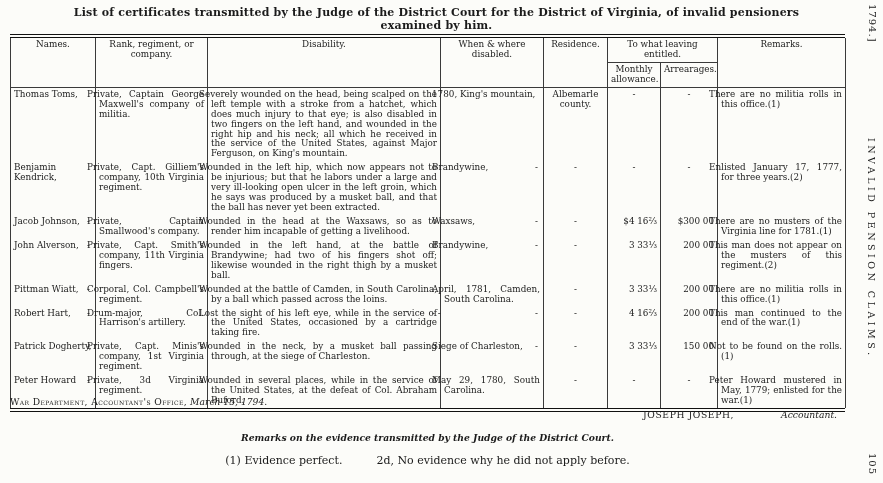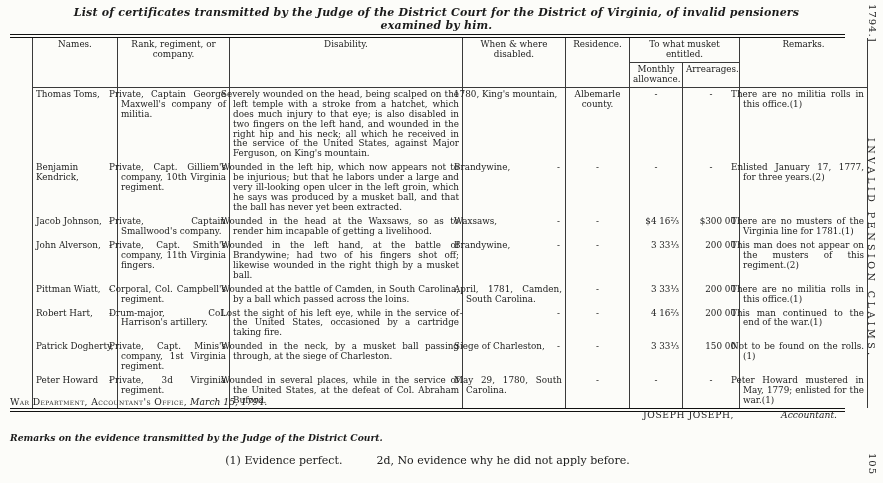--- a/index.html
+++ b/index.html
@@ -7,39 +7,37 @@
     position:relative;
     width:883px;height:483px;
     background:#fcfcf9;
     color:#1b1b1b;
     font-family:"DejaVu Serif","Liberation Serif",serif;
     overflow:hidden;
     box-sizing:border-box;
   }
   .doc-title{
     text-align:center;
-    font-style:italic;
     font-weight:600;
     font-size:11px;
     padding:6px 70px 0 60px;
     letter-spacing:.2px;
   }
   .table-wrap{
     position:absolute;
     left:10px;top:34px;width:835px;
     border-top:4px double #111;
     border-bottom:4px double #111;
   }
   table.pension{
     border-collapse:collapse;
     width:835px;
     table-layout:fixed;
     font-size:8.8px;
     line-height:1.13;
-    margin-left:22px;
   }
   table.pension th, table.pension td{
     border-left:1px solid #3a3a3a;
     vertical-align:top;
     padding:2px 3px;
     box-sizing:border-box;
   }
   table.pension th:first-child, table.pension td:first-child{border-left:1px solid #3a3a3a;}
   table.pension tr th:last-child, table.pension tr td:last-child{border-right:1px solid #3a3a3a;}
   thead th{
@@ -77,20 +75,21 @@
     position:absolute;left:10px;right:38px;top:396px;
     font-size:9.2px;
   }
   .footer-line1{}
   .dept{font-variant:small-caps;letter-spacing:.4px;}
   .footer-date{font-style:italic;}
   .footer-sig{text-align:right;padding-right:8px;margin-top:2px;}
   .sig-name{letter-spacing:.6px;}
   .sig-title{font-style:italic;margin-left:44px;}
   .remarks-heading{
+    text-align:center;
     font-style:italic;
     font-weight:600;
     font-size:9.2px;
     margin-top:12px;
   }
   .footnotes{
     display:flex;
     justify-content:center;
     gap:34px;
     margin-top:11px;
@@ -121,21 +120,21 @@
         <col style="width:57px">
           <col style="width:128px">
       </colgroup>
       <thead>
         <tr>
           <th rowspan="2">Names.</th>
           <th rowspan="2">Rank, regiment, or company.</th>
           <th rowspan="2">Disability.</th>
           <th rowspan="2">When &amp; where disabled.</th>
           <th rowspan="2">Residence.</th>
-          <th colspan="2" class="pension-span">To what musket entitled.</th>
+          <th colspan="2" class="pension-span">To what leaving entitled.</th>
           <th rowspan="2">Remarks.</th>
         </tr>
         <tr>
           <th>Monthly allowance.</th>
           <th>Arrearages.</th>
         </tr>
       </thead>
       <tbody>
     <tr>
       <td class="cell-rel">

